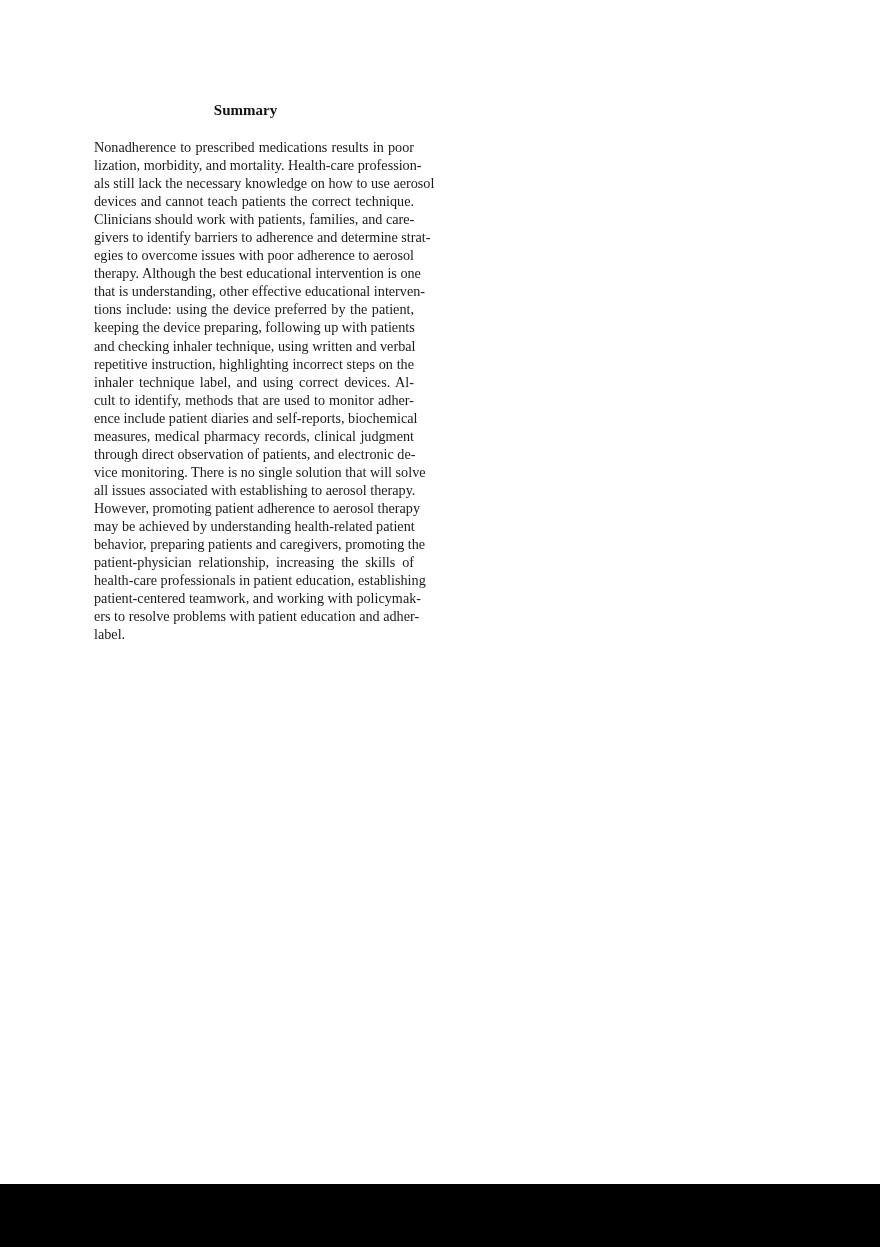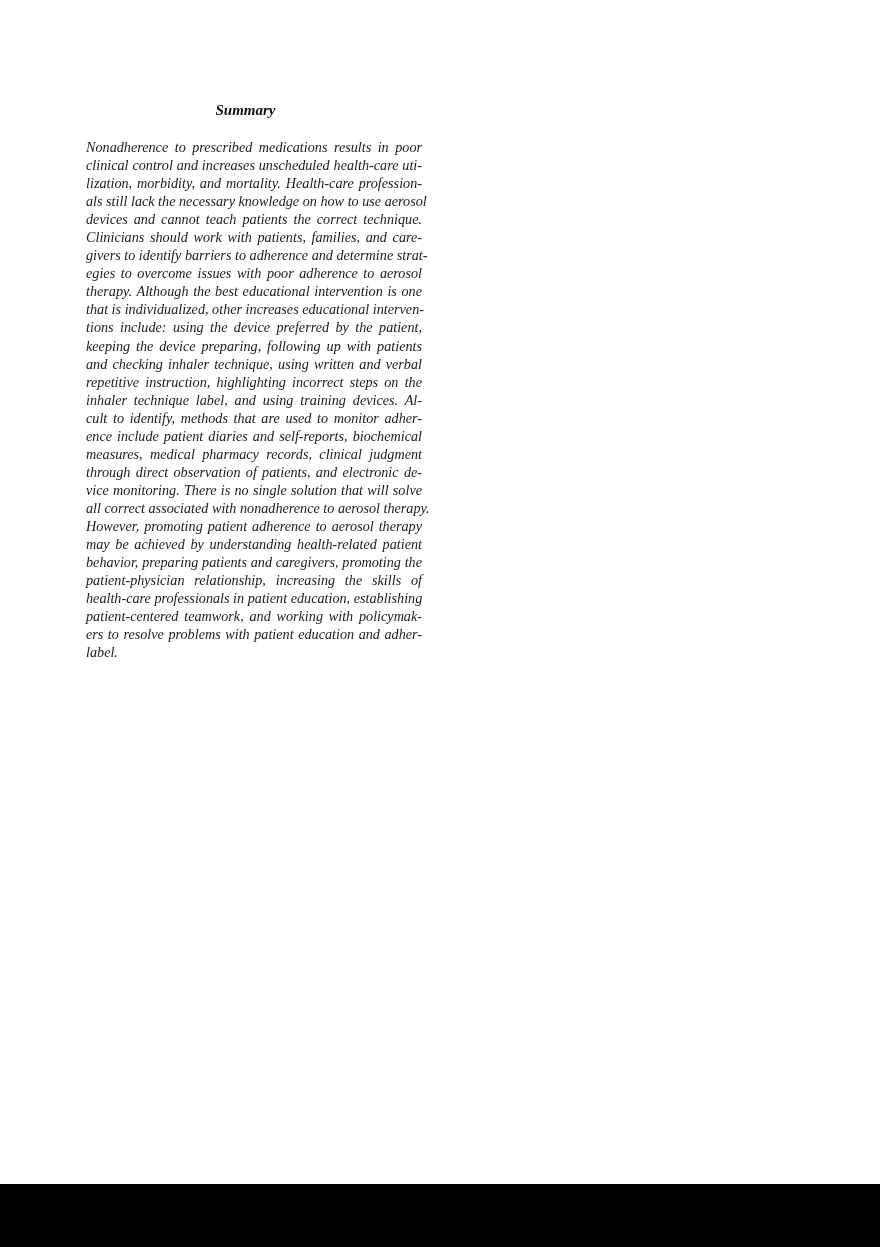--- a/index.html
+++ b/index.html
@@ -13,21 +13,20 @@
       position: relative;
       overflow: hidden;
     }
     .page {
       position: absolute;
       left: 0;
       top: 0;
       width: 812px;
       height: 1184px;
       background: #ffffff;
-      font-style: italic;
     }
     .column {
       position: absolute;
       left: 69px;
       top: 100px;
       width: 353px;
       font-family: "Liberation Serif", "DejaVu Serif", serif;
       color: #1a1a1a;
     }
     .heading {
@@ -36,21 +35,21 @@
       font-size: 15px;
       line-height: 20px;
       margin: 0 0 18px 0;
       color: #111111;
     }
     .body-text {
       font-size: 14.2px;
       line-height: 18.05px;
       text-align: justify;
       text-indent: 17px;
-      margin: 0;
+      margin: 8px;
       hyphens: manual;
     }
     .body-text .ln {
       display: block;
       text-align: justify;
       text-align-last: justify;
       white-space: nowrap;
     }
     .body-text .ln.first {
       text-indent: 17px;
@@ -68,40 +67,39 @@
     }
   </style>
 </head>
 <body>
 
 <div class="page">
   <div class="column">
     <h2 class="heading">Summary</h2>
     <p class="body-text">
       <span class="ln first">Nonadherence to prescribed medications results in poor</span>
-      <span class="ln">clinical control and increases unscheduled health-care uti-</span>
       <span class="ln">lization, morbidity, and mortality. Health-care profession-</span>
       <span class="ln">als still lack the necessary knowledge on how to use aerosol</span>
       <span class="ln">devices and cannot teach patients the correct technique.</span>
       <span class="ln">Clinicians should work with patients, families, and care-</span>
       <span class="ln">givers to identify barriers to adherence and determine strat-</span>
       <span class="ln">egies to overcome issues with poor adherence to aerosol</span>
       <span class="ln">therapy. Although the best educational intervention is one</span>
-      <span class="ln">that is individualized, other increases educational interven-</span>
+      <span class="ln">that is understanding, other effective educational interven-</span>
       <span class="ln">tions include: using the device preferred by the patient,</span>
       <span class="ln">keeping the device preparing, following up with patients</span>
       <span class="ln">and checking inhaler technique, using written and verbal</span>
       <span class="ln">repetitive instruction, highlighting incorrect steps on the</span>
-      <span class="ln">inhaler technique label, and using training devices. Al-</span>
+      <span class="ln">inhaler technique label, and using correct devices. Al-</span>
       <span class="ln">cult to identify, methods that are used to monitor adher-</span>
       <span class="ln">ence include patient diaries and self-reports, biochemical</span>
       <span class="ln">measures, medical pharmacy records, clinical judgment</span>
       <span class="ln">through direct observation of patients, and electronic de-</span>
       <span class="ln">vice monitoring. There is no single solution that will solve</span>
-      <span class="ln">all correct associated with nonadherence to aerosol therapy.</span>
+      <span class="ln">all issues associated with establishing to aerosol therapy.</span>
       <span class="ln">However, promoting patient adherence to aerosol therapy</span>
       <span class="ln">may be achieved by understanding health-related patient</span>
       <span class="ln">behavior, preparing patients and caregivers, promoting the</span>
       <span class="ln">patient-physician relationship, increasing the skills of</span>
       <span class="ln">health-care professionals in patient education, establishing</span>
       <span class="ln">patient-centered teamwork, and working with policymak-</span>
       <span class="ln">ers to resolve problems with patient education and adher-</span>
       <span class="ln last">label.</span>
     </p>
   </div>

